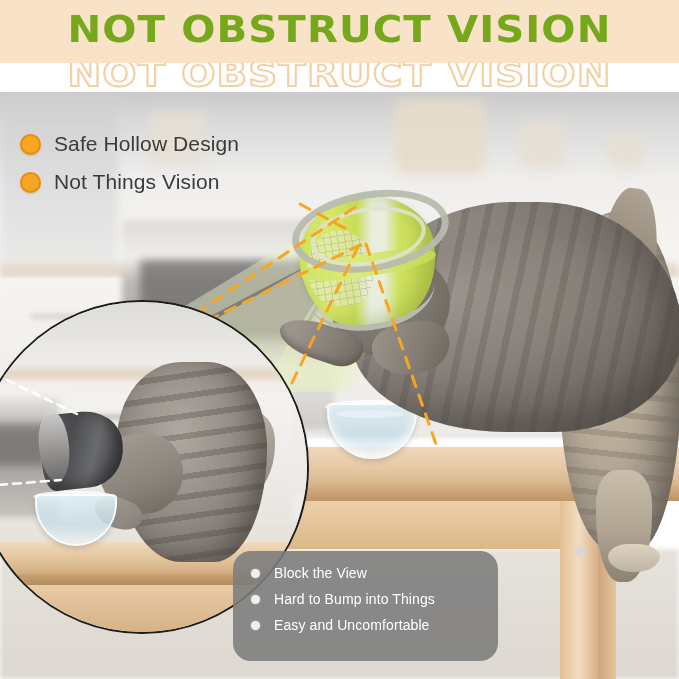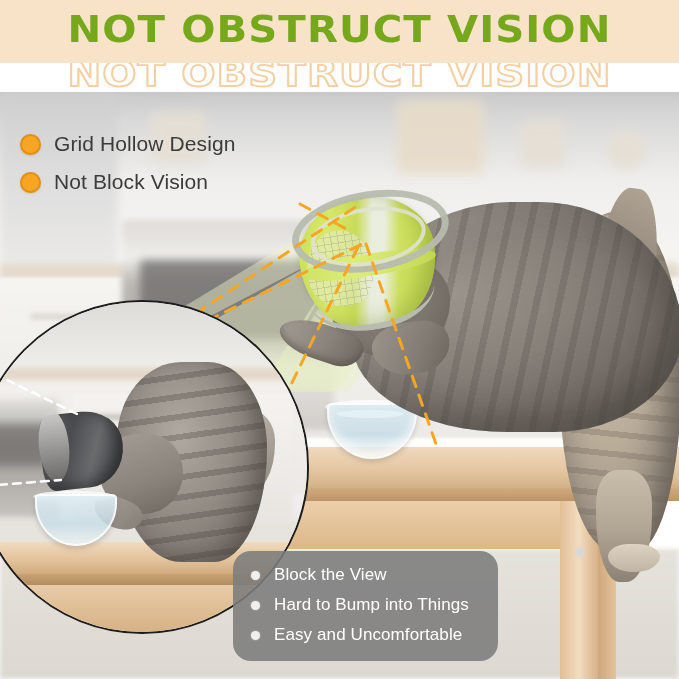--- a/index.html
+++ b/index.html
@@ -384,21 +384,21 @@
     padding:14px 0 0 0;
     box-sizing:border-box;
   }
   .con-row{display:flex;align-items:center;margin:0 0 10px 18px;}
   .con-dot{
     width:9px;height:9px;border-radius:50%;
     background:#efefef;flex:0 0 auto;margin-right:14px;
     box-shadow:0 0 2px rgba(255,255,255,.5);
   }
   .con-text{
-    font-size:17px;color:#ffffff;font-family:"Liberation Sans",sans-serif;
+    font-size:14px;color:#ffffff;font-family:"Liberation Sans",sans-serif;
     letter-spacing:.1px;white-space:nowrap;
   }
 </style>
 </head>
 <body>
 
 <div id="stage">
 
   <div class="photo">
 
@@ -494,25 +494,25 @@
       <g stroke="#ffffff" stroke-width="2.5" stroke-dasharray="8,6" fill="none" stroke-linecap="round">
         <line x1="30" y1="78" x2="100" y2="112"></line>
         <line x1="8" y1="184" x2="84" y2="178"></line>
       </g>
     </svg>
   </div>
 
   <div class="pros">
     <div class="pro-row">
       <span class="pro-dot"></span>
-      <span class="pro-text">Grid Hollow Design</span>
+      <span class="pro-text">Safe Hollow Design</span>
     </div>
     <div class="pro-row">
       <span class="pro-dot"></span>
-      <span class="pro-text">Not Block Vision</span>
+      <span class="pro-text">Not Things Vision</span>
     </div>
   </div>
 
   <div class="cons-panel">
     <div class="con-row">
       <span class="con-dot"></span>
       <span class="con-text">Block the View</span>
     </div>
     <div class="con-row">
       <span class="con-dot"></span>

